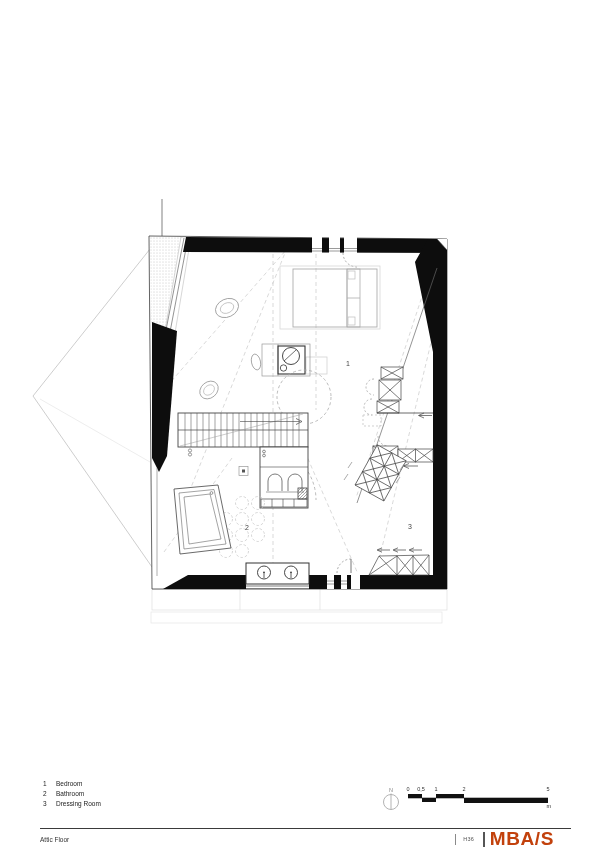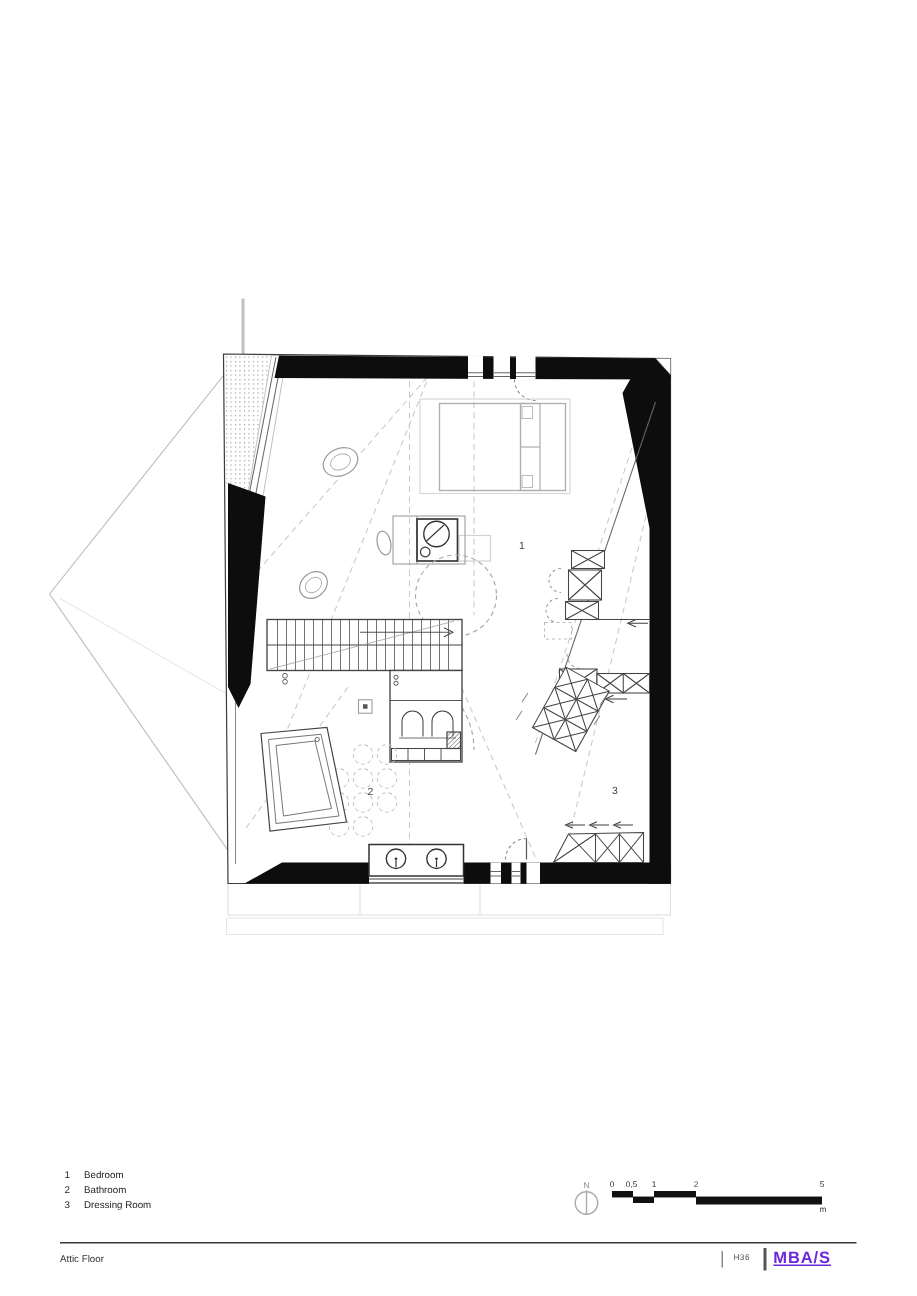--- a/index.html
+++ b/index.html
@@ -10,21 +10,21 @@
   svg{position:absolute;left:0;top:0;}
   .legend{position:absolute;left:43px;top:779px;font-size:6.5px;line-height:10px;color:#222;}
   .legend-row{display:flex;}
   .legend-num{width:13px;}
   .rule{position:absolute;left:40px;top:828px;width:531px;height:1.4px;background:#3a3a3a;}
   .attic{position:absolute;left:40px;top:836px;font-size:6.5px;color:#333;}
   .brandblock{position:absolute;right:57px;top:831px;height:16px;display:flex;align-items:center;}
   .vbar1{width:1px;height:11px;background:#8a8a8a;margin-right:7px;}
   .code{font-size:5.5px;letter-spacing:.3px;color:#555;margin-right:9px;}
   .vbar2{width:1.6px;height:15px;background:#555;margin-right:5px;}
-  .brand{font-size:11px;font-weight:bold;letter-spacing:.6px;color:#6d28d9;text-decoration:underline;}
+  .brand{font-size:19px;font-weight:bold;letter-spacing:.6px;color:#c2410c;}
 </style>
 </head>
 <body>
 
 <svg width="611" height="864" viewBox="0 0 611 864">
   <defs>
     <pattern id="dots" width="3" height="3" patternUnits="userSpaceOnUse">
       <circle cx="1" cy="1" r="0.45" fill="#8a8a8a"></circle>
     </pattern>
     <pattern id="hatch" width="3" height="3" patternUnits="userSpaceOnUse">

